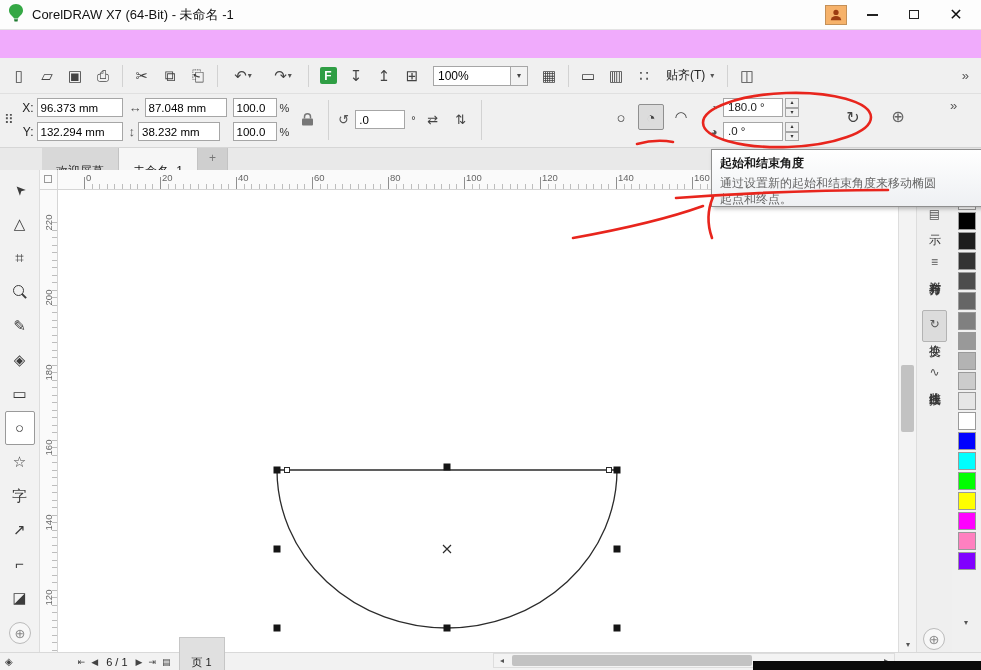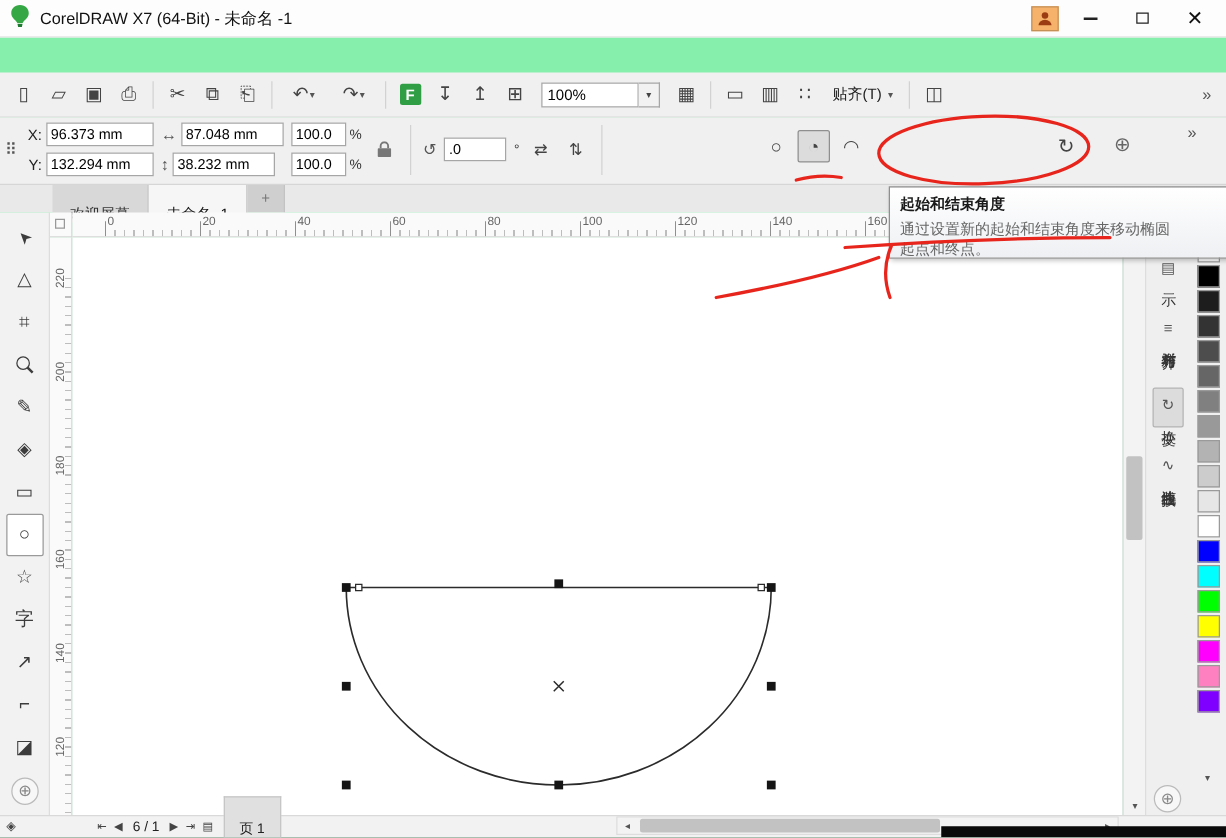--- a/index.html
+++ b/index.html
@@ -1,19 +1,19 @@
 <!DOCTYPE html>
 <html><head>
 <meta charset="utf-8">
 <style>
   * { margin:0; padding:0; box-sizing:border-box; }
   html,body { background:#888; }
   #app {
     position:relative; width:981px; height:670px; overflow:hidden;
-    background:#86efac; font-family:"Liberation Sans","DejaVu Sans",sans-serif;
+    background:#f0abfc; font-family:"Liberation Sans","DejaVu Sans",sans-serif;
     font-size:12px; color:#1c1c1c; -webkit-user-select:none; user-select:none;
   }
   
   .titlebar { position:absolute; left:0; top:0; width:981px; height:30px;
     background:#fdfdfd; border-bottom:1px solid #e3e3e3; display:flex; align-items:center; padding:0 8px; gap:8px; }
   .title-text { font-size:13px; color:#111; }
   .tb-spacer { flex:1; }
   .user-chip { width:22px; height:20px; border:1px solid #c49058; background:#f6b26b; display:flex; align-items:center; justify-content:center; }
   .winbtn { width:34px; height:24px; display:flex; align-items:center; justify-content:center; cursor:default; }
   .min-line { width:11px; height:2px; background:#222; }
@@ -285,20 +285,38 @@
       <span class="modebtn">
           <span>○</span>
         </span>
       <span class="modebtn active">
           <span>◔</span>
         </span>
       <span class="modebtn">
           <span>◠</span>
         </span>
     </div>
+    <div class="spin-group">
+      <div class="spin-row">
+        <span class="spin-ico">◔</span>
+        <span class="spin-box">180.0 °</span>
+        <span class="spin-btns">
+          <span>▴</span>
+          <span>▾</span>
+        </span>
+      </div>
+      <div class="spin-row">
+        <span class="spin-ico">◕</span>
+        <span class="spin-box">.0 °</span>
+        <span class="spin-btns">
+          <span>▴</span>
+          <span>▾</span>
+        </span>
+      </div>
+    </div>
     <span class="dirbtn">
         <span>↻</span>
       </span>
     <span class="pb-plus">⊕</span>
     <span class="pb-overflow">»</span>
   </div>
 
   <div class="tabrow">
     <span class="doc-tab">欢迎屏幕</span>
     <span class="doc-tab active">未命名 -1</span>

